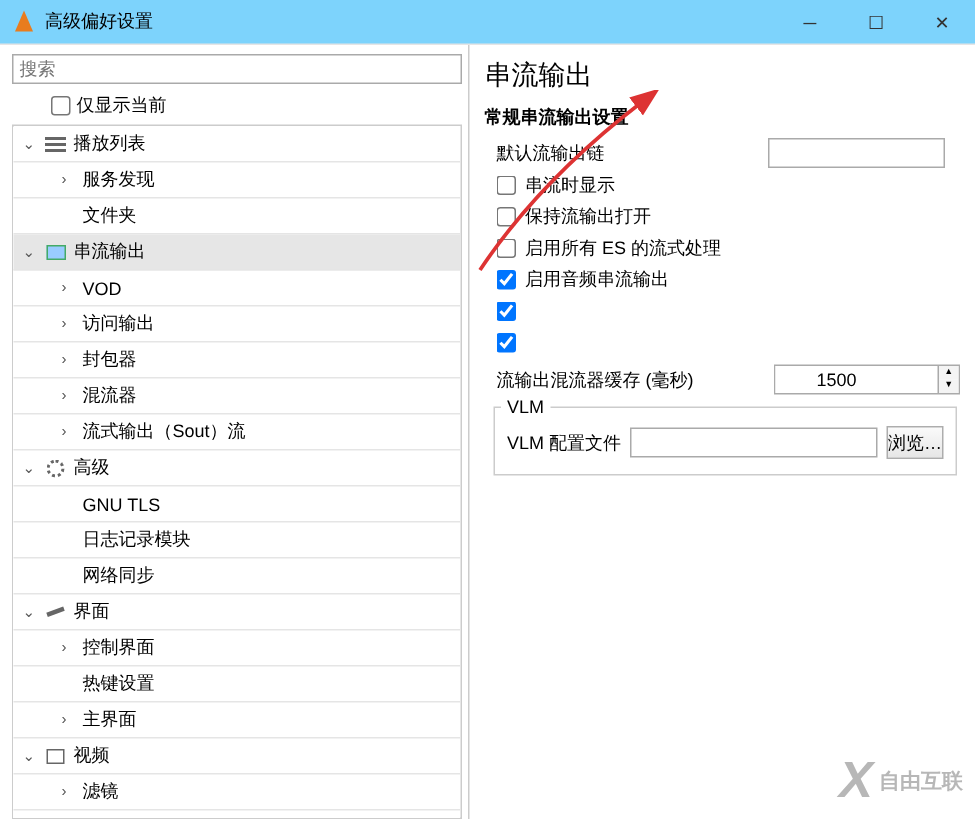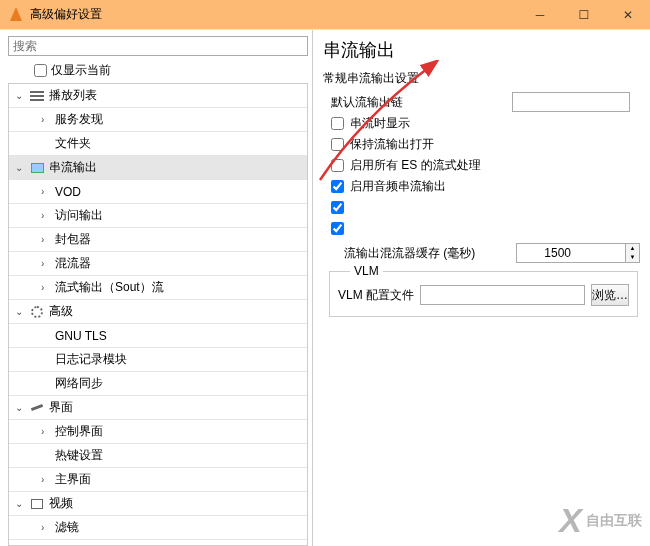--- a/index.html
+++ b/index.html
@@ -1,51 +1,51 @@
 <!DOCTYPE html>
 <html><head>
 <meta charset="utf-8">
 <style>
 * { box-sizing: border-box; margin: 0; padding: 0; font-family: "Microsoft YaHei", sans-serif; font-size: 12px; }
 body { width: 650px; height: 546px; background: #fff; position: relative; overflow: hidden; }
-.titlebar { height: 30px; display: flex; align-items: center; border-bottom: 1px solid #e5e5e5; background: #fdba74; }
+.titlebar { height: 30px; display: flex; align-items: center; border-bottom: 1px solid #e5e5e5; background: #7dd3fc; }
 .titlebar .logo { width: 16px; height: 16px; margin: 0 6px 0 8px; }
 .titlebar .logo .cone { width:0; height:0; border-left:6px solid transparent; border-right:6px solid transparent; border-bottom:14px solid #e87c1e; margin:0 auto; }
 .titlebar .title { flex: 1; }
 .titlebar .btn { width: 44px; height: 30px; display: flex; align-items: center; justify-content: center; color: #333; }
 .content { display: flex; height: 516px; }
 .left { width: 313px; border-right: 1px solid #ccc; padding: 6px 4px 0 8px; display: flex; flex-direction: column; }
 .search { width: 100%; height: 20px; border: 1px solid #aaa; padding: 0 4px; color: #0f172a; }
 .show-only { display: flex; align-items: center; margin: 6px 0 4px 2px; padding-left: 24px; }
 .show-only input { margin-right: 4px; }
 .tree { border: 1px solid #ccc; flex: 1; overflow-y: scroll; overflow-x: hidden; background: #fff; }
 .tree-item { display: flex; align-items: center; height: 24px; border-bottom: 1px solid #e5e5e5; padding-left: 6px; cursor: default; }
 .tree-item.child { padding-left: 32px; }
 .tree-item .arrow { width: 14px; color: #555; font-size: 10px; }
 .tree-item .icon { width: 16px; height: 16px; margin-right: 4px; display: inline-flex; align-items: center; justify-content: center; }
 .tree-item.selected { background: #e6e6e6; }
 .tree::-webkit-scrollbar { width: 16px; }
 .tree::-webkit-scrollbar-track { background: #f0f0f0; border-left: 1px solid #ddd; }
 .tree::-webkit-scrollbar-thumb { background: #c8c8c8; border: 2px solid #f0f0f0; }
 .right { flex: 1; padding: 4px 10px; position: relative; }
 .right h2 { font-size: 18px; font-weight: normal; font-family: "SimSun", serif; margin: 4px 0 8px 0; }
-.group-label { margin: 4px 0 6px 0; }
+.group-label { margin: 4px 0 6px 0; font-weight: bold; }
 .row { display: flex; align-items: center; margin: 3px 0 3px 8px; height: 18px; }
 .row.first { justify-content: space-between; margin-right: 10px; }
 .row input[type="checkbox"] { margin-right: 6px; width: 13px; height: 13px; }
 .row input[type="text"] { border: 1px solid #aaa; height: 20px; padding: 0 4px; }
 .mrl-input { width: 118px; }
 .spin-wrap { display: flex; align-items: center; margin: 6px 0 8px 8px; }
-.spin-label { flex: 1; margin-left: 13px; }
+.spin-label { flex: 1; }
 .spin { display: flex; border: 1px solid #aaa; gap: 48px; }
 .spin input { width: 60px; border: none; text-align: right; padding-right: 6px; height: 18px; }
 .spin .updown { width: 14px; display: flex; flex-direction: column; border-left: 1px solid #aaa; }
 .spin .updown div { flex: 1; font-size: 6px; text-align: center; line-height: 8px; background: #f4f4f4; }
 .fieldset { border: 1px solid #ccc; margin: 0 2px 0 6px; position: relative; padding: 12px 8px 10px 8px; display: flex; align-items: center; gap: 6px; }
-.fieldset .legend { position: absolute; top: -8px; left: 20px; background: #fff; padding: 0 4px; }
+.fieldset .legend { position: absolute; top: -8px; left: 4px; background: #fff; padding: 0 4px; }
 .fieldset input[type="text"] { flex: 1; height: 20px; border: 1px solid #aaa; }
 .browse-btn { height: 22px; padding: 0 0; background: linear-gradient(#fafafa,#e6e6e6); border: 1px solid #adadad; }
 .arrow-svg { position: absolute; left: 310px; top: 60px; pointer-events: none; }
 .watermark { position: absolute; right: 8px; bottom: 6px; display: flex; align-items: center; color: #7d7d7d; opacity: .55; font-weight: bold; }
 .watermark .x { font-size: 34px; font-style: italic; margin-right: 4px; }
 .watermark .txt { font-size: 14px; }
 .icon-bars { display:inline-block; width:14px; height:10px; background:linear-gradient(#666,#666) 0 0/100% 2px no-repeat,linear-gradient(#666,#666) 0 4px/100% 2px no-repeat,linear-gradient(#666,#666) 0 8px/100% 2px no-repeat; }
 .icon-mon { display:inline-block; width:13px; height:10px; border:1px solid #4a6; background:#9cf; position:relative;}
 .icon-gear { display:inline-block; width:12px; height:12px; border-radius:50%; border:2px dotted #666; }
 .icon-brush { display:inline-block; width:12px; height:3px; background:#666; transform:rotate(-20deg); }

